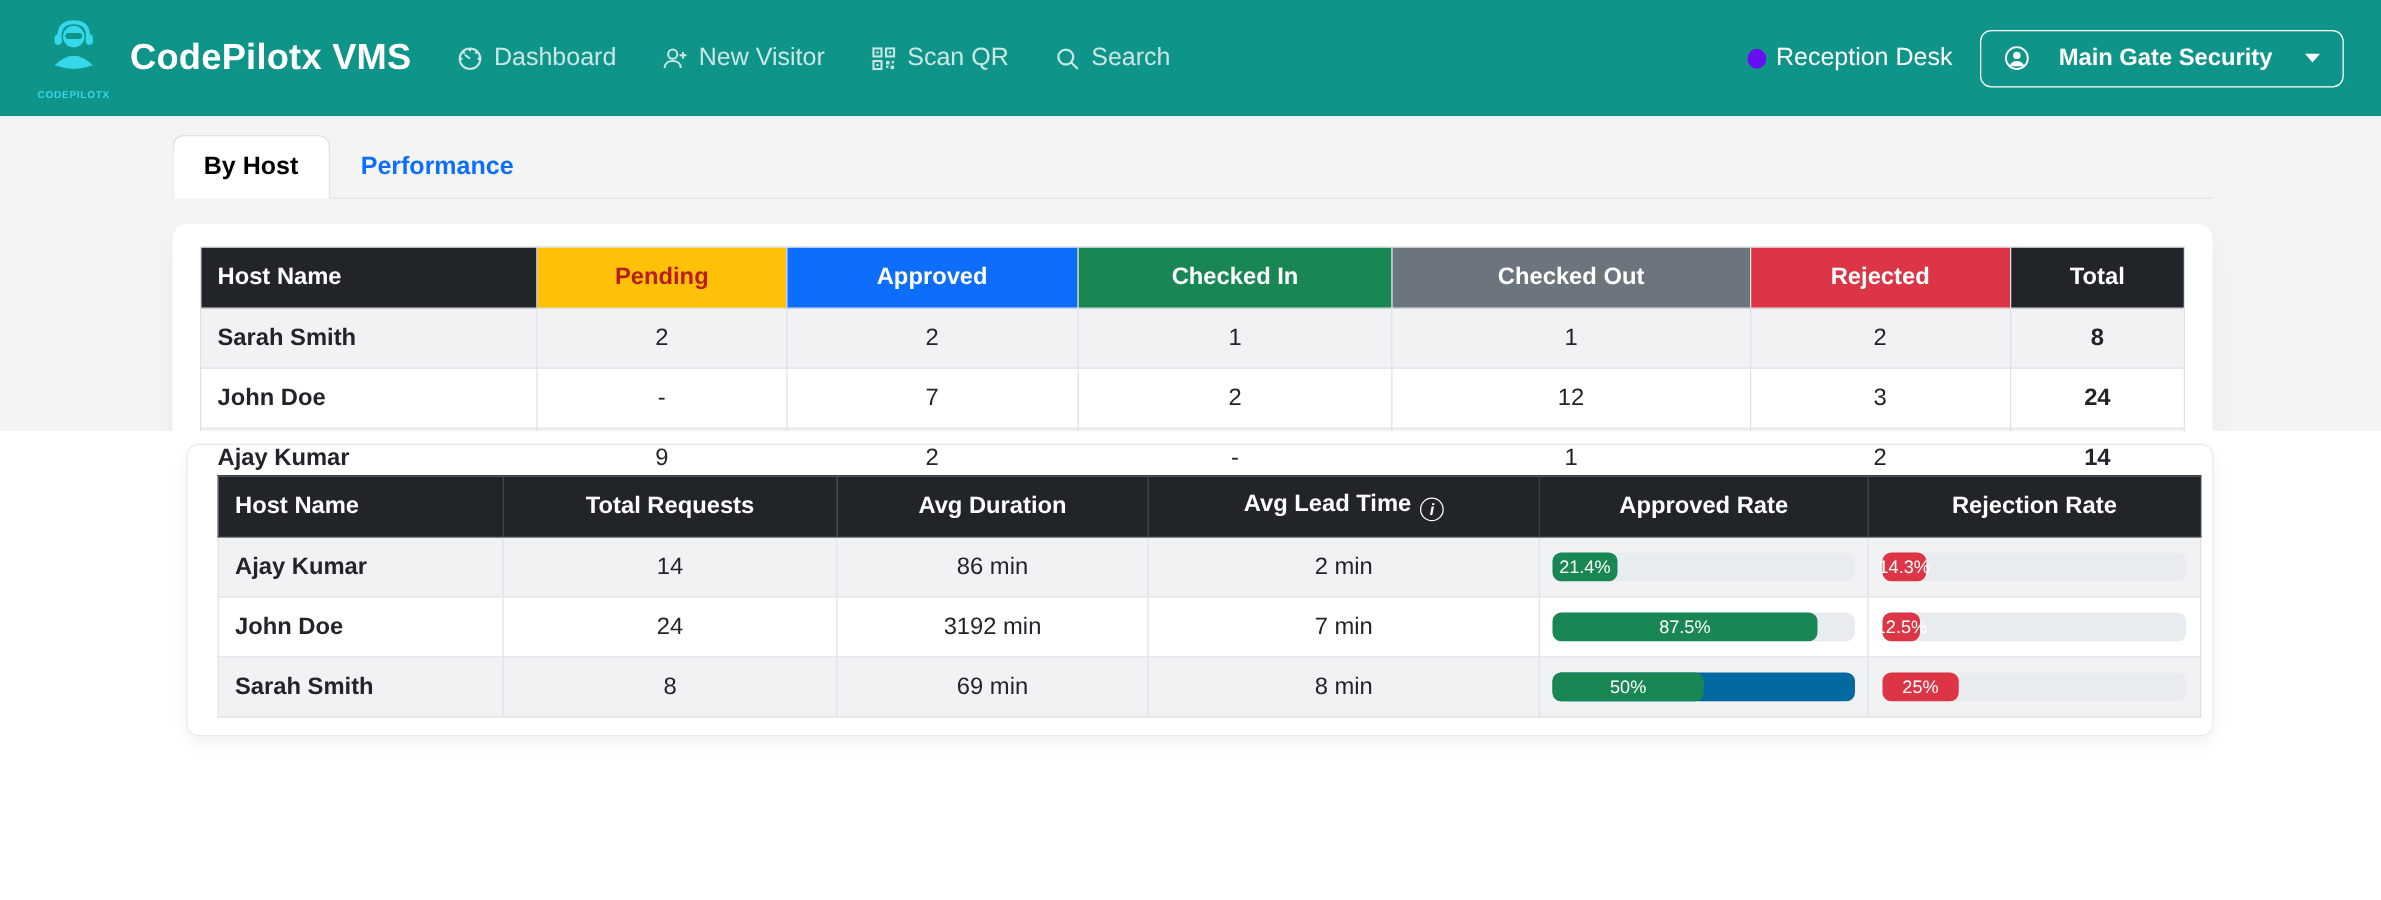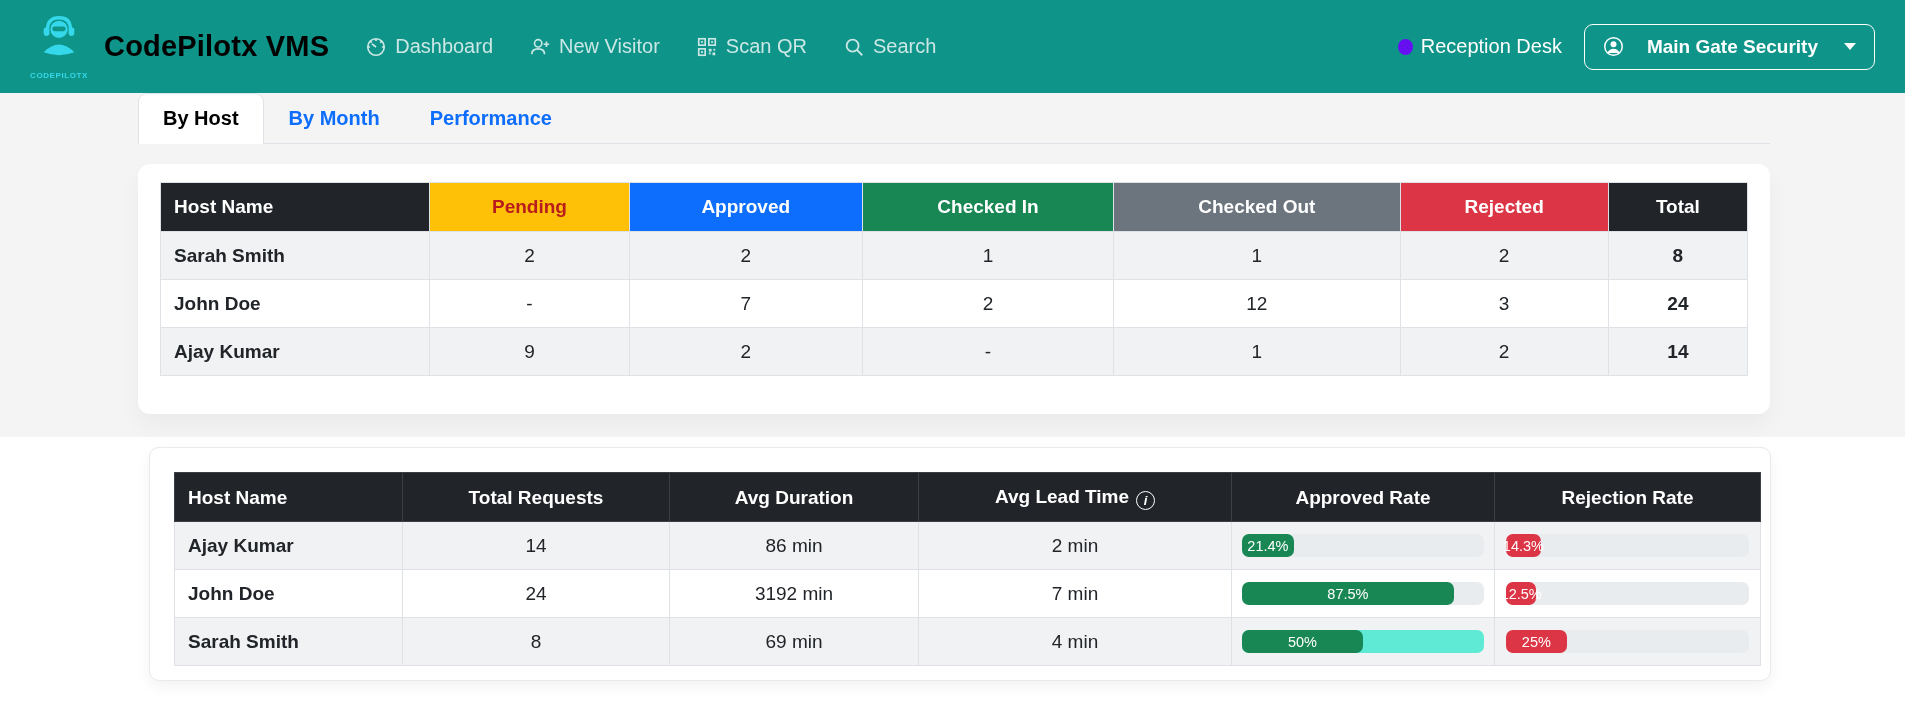--- a/index.html
+++ b/index.html
@@ -5,37 +5,37 @@
 <style>
   * { box-sizing: border-box; margin: 0; padding: 0; }
   html,body { width:1905px; height:720px; overflow:hidden; background:#ffffff;
               font-family:"Liberation Sans", sans-serif; color:#212529; }
 
   
   .navbar { height:93px; background:#0e9488; display:flex; align-items:center; padding:0 30px; }
   .logo-block { display:flex; flex-direction:column; align-items:center; margin-right:16px; }
   .logo-icon { width:46px; height:44px; }
   .logo-caption { font-size:8px; font-weight:700; color:#35d8ea; letter-spacing:.6px; margin-top:14px; }
-  .brand { color:#000000; font-weight:700; font-size:29px; margin-right:36px; letter-spacing:.2px; }
+  .brand { color:#ffffff; font-weight:700; font-size:29px; margin-right:36px; letter-spacing:.2px; }
   .nav-links { display:flex; align-items:center; gap:36px; }
   .nav-link { display:flex; align-items:center; gap:8px; color:rgba(255,255,255,.78);
               font-size:20px; cursor:pointer; }
   .nav-link svg { width:22px; height:22px; }
   .nav-right { margin-left:auto; display:flex; align-items:center; }
   .station { display:flex; align-items:center; gap:8px; color:#ffffff; font-size:20px; margin-right:22px; }
   .station-dot { width:15px; height:16px; border-radius:50%; }
   .user-btn { display:flex; align-items:center; gap:23px; border:1px solid #ffffff; border-radius:9px;
               background:transparent; color:#ffffff; font-size:19px; font-weight:700;
               padding:11px 18px; cursor:pointer; font-family:inherit; }
   .user-btn svg { width:21px; height:21px; }
   .caret { width:0; height:0; border-left:6px solid transparent; border-right:6px solid transparent;
            border-top:7px solid #ffffff; margin-left:3px; }
 
   
-  .band { background:#f4f4f5; height:344px; }
+  .band { background:#f4f4f5; height:252px; padding-top:15px; }
   .tabs { display:flex; margin-left:138px; width:1632px; border-bottom:1px solid #dee2e6; }
   .tab { font-size:20px; font-weight:700; color:#0d6efd; padding:13px 24px; cursor:pointer;
          border:1px solid transparent; border-radius:9px 9px 0 0; margin-bottom:-1px; background:transparent;
          font-family:inherit; }
   .tab.active { color:#000000; background:#ffffff; border-color:#dee2e6 #dee2e6 #ffffff; }
 
   
   .card1 { background:#ffffff; border-radius:12px; margin:20px 135px 0 138px;
            padding:18px 22px 38px; box-shadow:0 12px 22px rgba(0,0,0,.04); }
   .white-section { background:#ffffff; padding-top:10px; }
@@ -136,21 +136,20 @@
       </svg>
       <span>Main Gate Security</span>
       <span class="caret"></span>
     </button>
   </div>
 </div>
 
 <div class="band">
   <div class="tabs">
     <button class="tab active">By Host</button>
-    <button class="tab">By Month</button>
     <button class="tab">Performance</button>
   </div>
 
   <div class="card1">
     <table class="t1">
       <colgroup>
         <col style="width:269px">
           <col style="width:199px">
           <col style="width:233px">
         <col style="width:251px">
@@ -255,23 +254,23 @@
           <td>
             <div class="progress" style="background-color: rgb(233, 236, 239);">
               <div class="pbar" style="background-color: rgb(220, 53, 69); width: 12.5%;">12.5%</div>
             </div>
           </td>
         </tr>
         <tr>
           <td class="host host-col">Sarah Smith</td>
           <td>8</td>
           <td>69 min</td>
-          <td>4 min</td>
-          <td>
-            <div class="progress" style="background-color: #5eead4; align-items: flex-end;">
+          <td>8 min</td>
+          <td>
+            <div class="progress" style="background-color: #0369a1; align-items: flex-end;">
               <div class="pbar" style="background-color: rgb(25, 135, 84); width: 50%;">50%</div>
             </div>
           </td>
           <td>
             <div class="progress" style="background-color: rgb(233, 236, 239);">
               <div class="pbar" style="background-color: rgb(220, 53, 69); width: 25%;">25%</div>
             </div>
           </td>
         </tr>
       </tbody>

